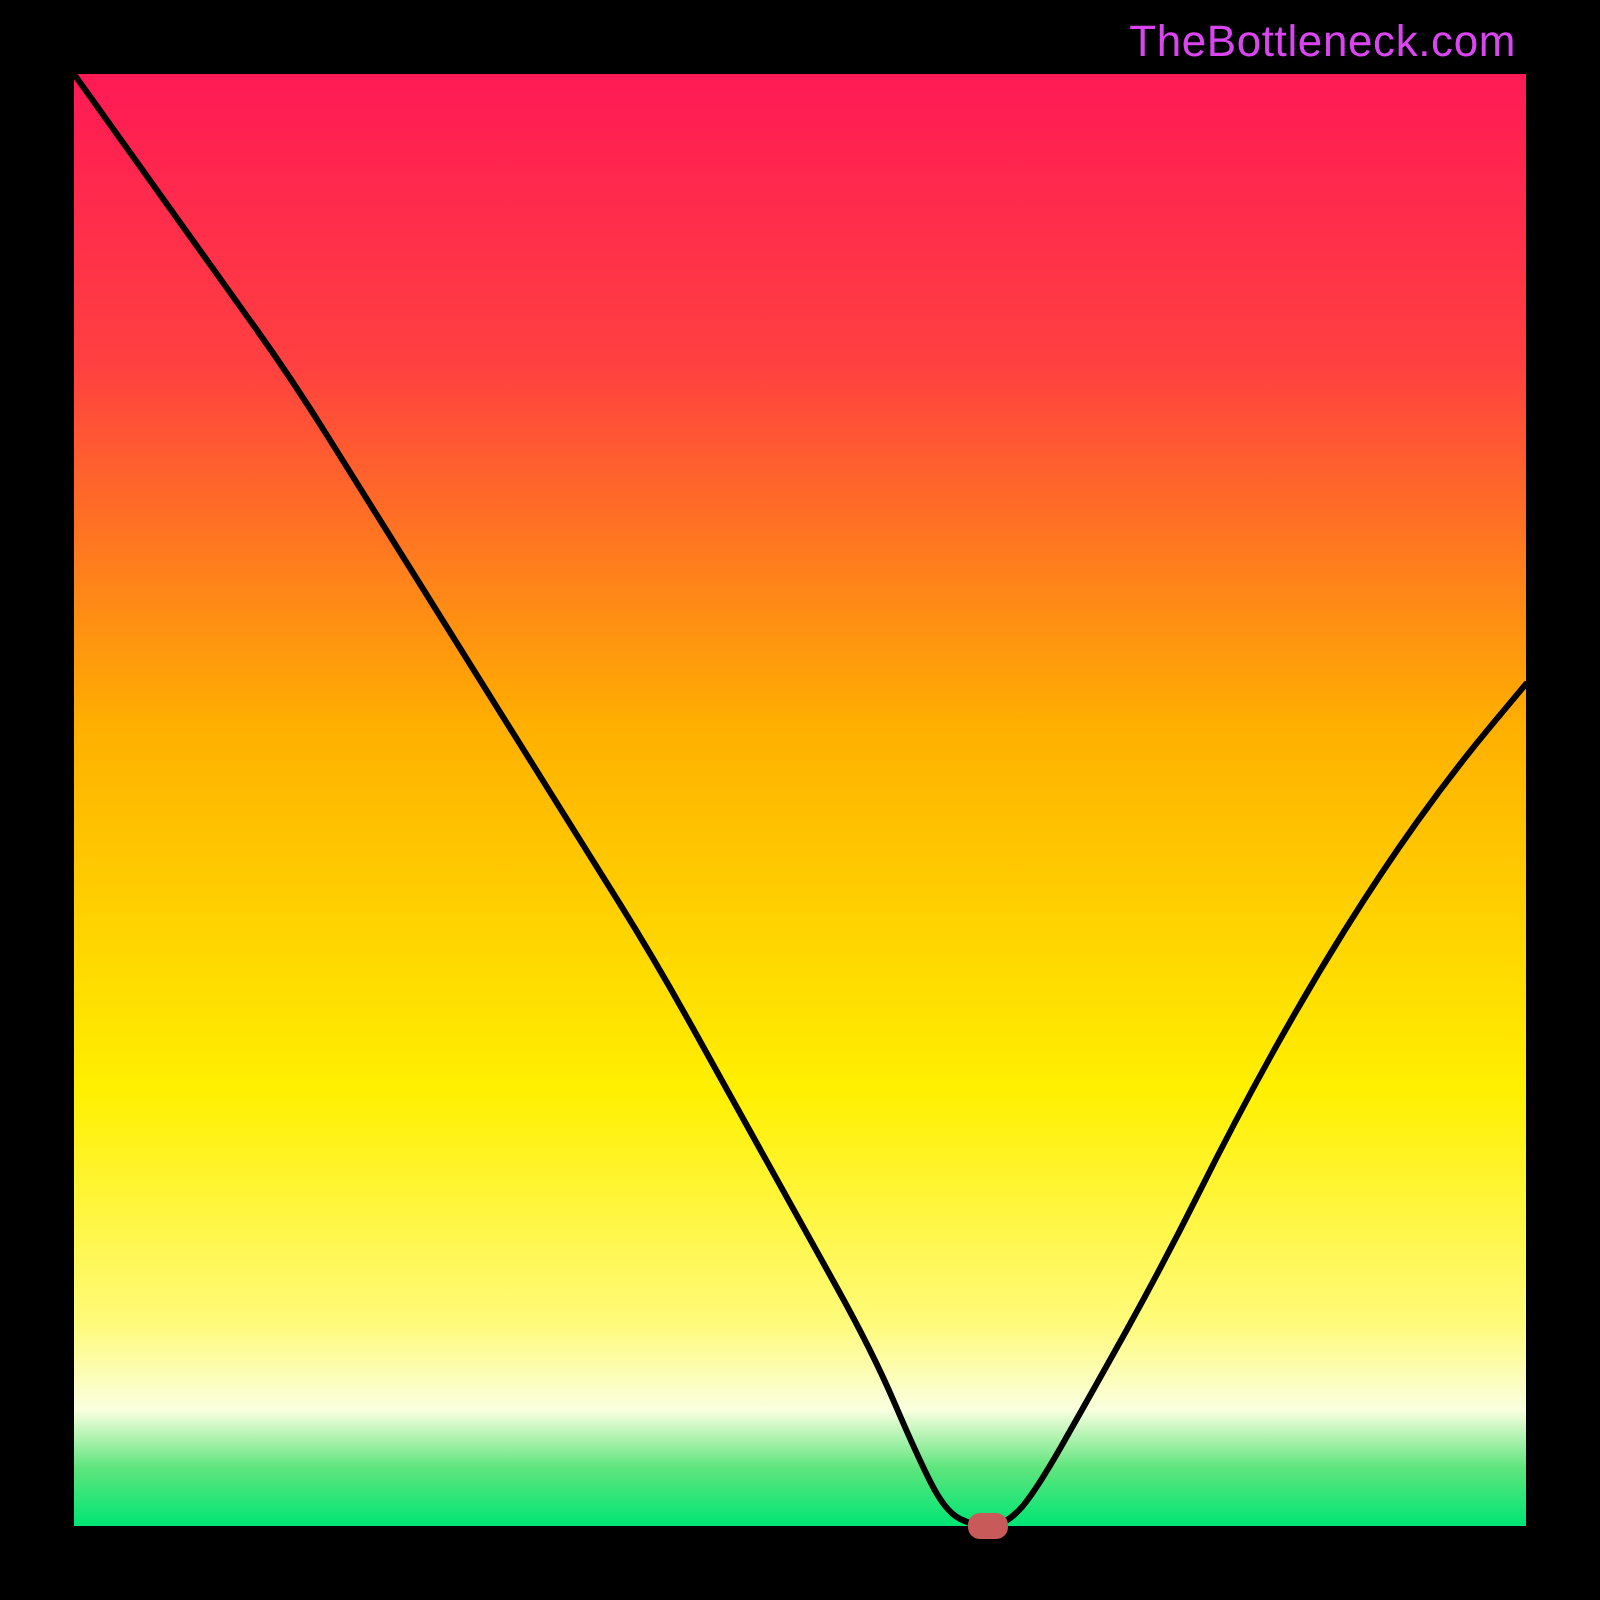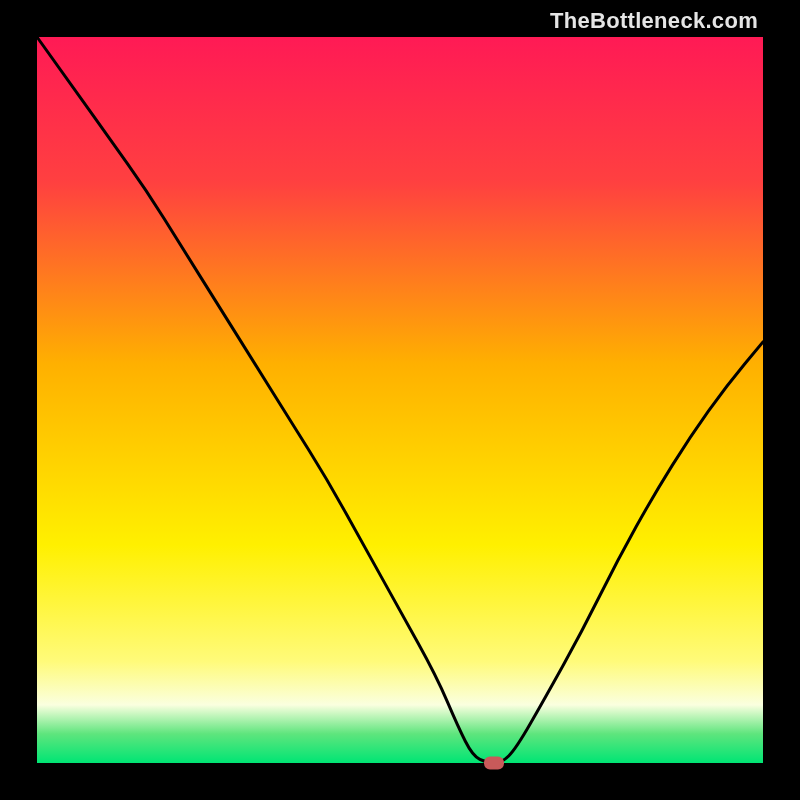--- a/index.html
+++ b/index.html
@@ -22,23 +22,23 @@
     left: 37px;
     top: 37px;
     width: 726px;
     height: 726px;
     
   }
   .watermark {
     position: absolute;
     top: 8px;
     right: 42px;
-    color: #e5e5e5;
+    color: #d946ef;
     font-size: 22px;
-    font-weight: 700;
+    font-weight: 400;
     letter-spacing: 0.3px;
     font-family: Arial, sans-serif;
   }
   svg.curve {
     position: absolute;
     left: 0;
     top: 0;
     width: 726px;
     height: 726px;
     overflow: visible;

